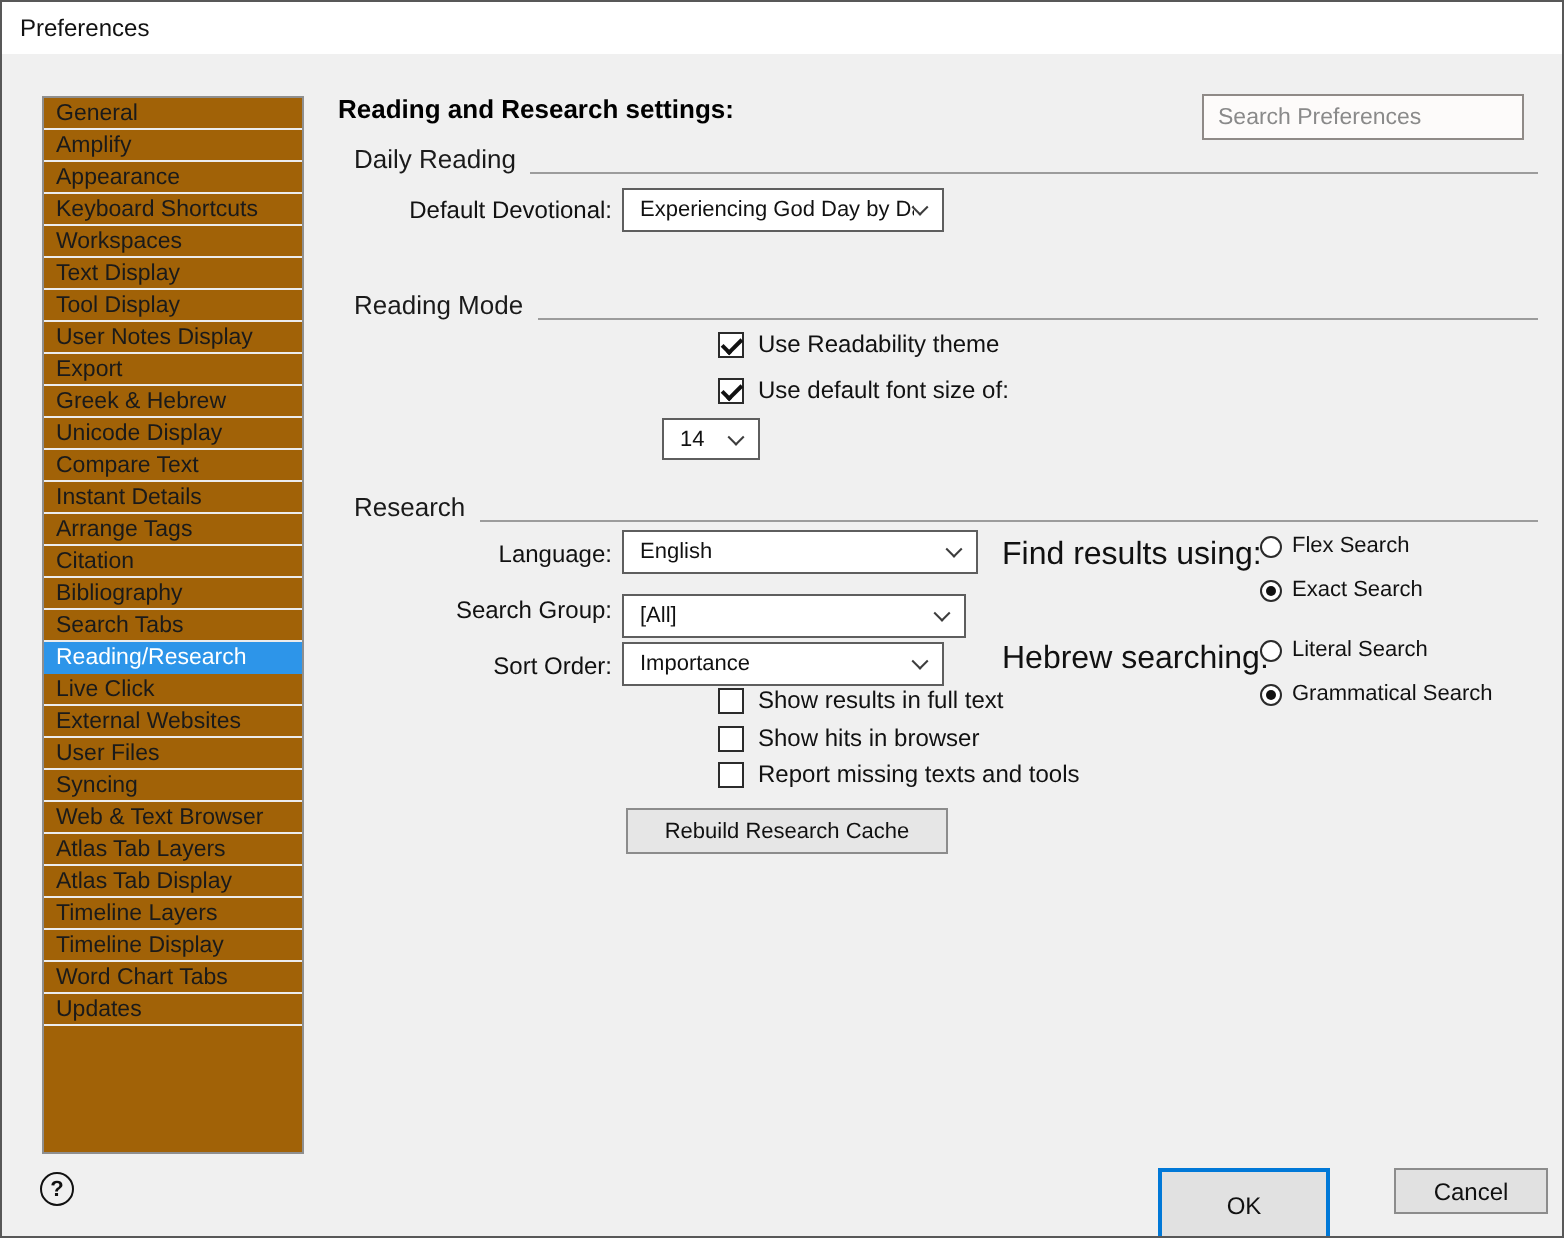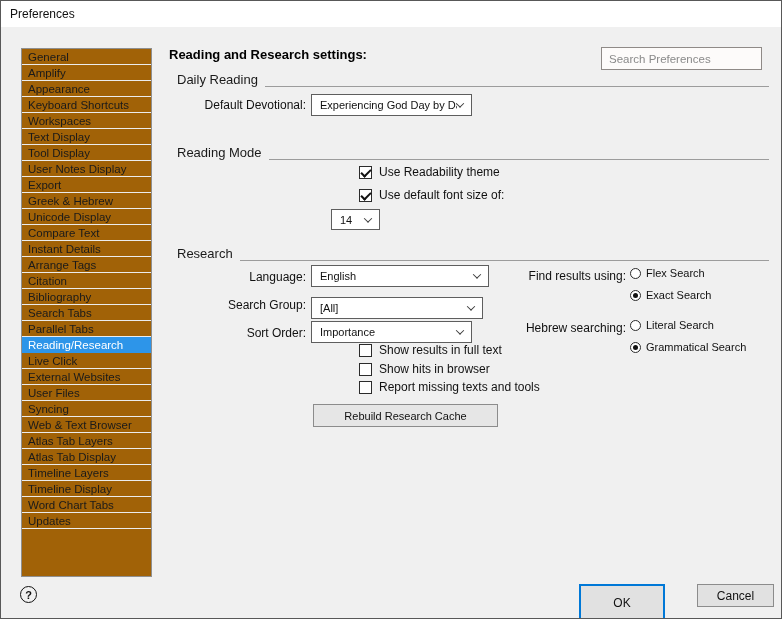--- a/index.html
+++ b/index.html
@@ -27,21 +27,21 @@
   .search::placeholder { color: #8a8a8a; }
 
   .group { position: absolute; left: 176px; right: 12px; height: 15px;
            display: flex; align-items: flex-end; }
   .group .glabel { font-size: 13px; color: #1a1a1a; white-space: nowrap; }
   .group .gline  { flex: 1; height: 1px; background: #9c9c9c; margin-left: 7px; }
 
   .flabel { position: absolute; left: 168px; width: 137px; text-align: right;
             font-size: 12px; color: #111; white-space: nowrap; }
   .rlabel { position: absolute; left: 500px; width: 125px; text-align: right;
-            font-size: 12px; color: #111; white-space: nowrap; }
+            font-size: 16px; color: #111; white-space: nowrap; }
 
   .combo { position: absolute; height: 22px; border: 1px solid #5e5e5e; background: #fff;
            display: flex; align-items: center; padding: 0 8px; font-size: 11px; color: #111;
            cursor: default; }
   .combo .cval { white-space: nowrap; overflow: hidden; }
   .chev { margin-left: auto; width: 6px; height: 6px; flex: none;
           border-right: 1.5px solid #3c3c3c; border-bottom: 1.5px solid #3c3c3c;
           transform: rotate(45deg) translate(-1px,-1px); }
 
   .cbrow { position: absolute; display: flex; align-items: center; gap: 7px; cursor: default; padding-left: 48px; }
@@ -52,21 +52,21 @@
 
   .radiorow { position: absolute; display: flex; align-items: center; gap: 5px; cursor: default; }
   .rb { position: relative; width: 11px; height: 11px; border: 1px solid #2b2b2b;
         border-radius: 50%; background: #fff; flex: none; }
   .rb.on::after { content: ""; position: absolute; left: 2px; top: 2px; width: 5px; height: 5px;
                   border-radius: 50%; background: #111; }
   .rbl { font-size: 11px; color: #111; white-space: nowrap; }
 
   .btn { position: absolute; background: #e1e1e1; border: 1px solid #8c8c8c;
          font-size: 12px; color: #111; font-family: inherit; cursor: default; }
-  .btn.rebuild { left: 312px; top: 403px; width: 185px; height: 23px; font-size: 11px; background: #e6e6e6; }
+  .btn.rebuild { left: 312px; top: 403px; width: 161px; height: 23px; font-size: 11px; background: #e6e6e6; }
   .btn.ok { left: 578px; top: 583px; width: 86px; height: 37px;
             border: 2px solid var(--focus, #0078D7); }
   .btn.cancel { left: 696px; top: 583px; width: 77px; height: 23px; }
 
   .help { position: absolute; left: 19px; top: 585px; width: 17px; height: 17px;
           border: 1.5px solid #111; border-radius: 50%; text-align: center;
           line-height: 14px; font-size: 11px; font-weight: bold; color: #111;
           background: transparent; cursor: default; }
 </style>
 </head>
@@ -89,21 +89,20 @@
       <div class="listitem">User Notes Display</div>
       <div class="listitem">Export</div>
       <div class="listitem">Greek &amp; Hebrew</div>
       <div class="listitem">Unicode Display</div>
       <div class="listitem">Compare Text</div>
       <div class="listitem">Instant Details</div>
       <div class="listitem">Arrange Tags</div>
       <div class="listitem">Citation</div>
       <div class="listitem">Bibliography</div>
       <div class="listitem">Search Tabs</div>
-      <div class="listitem">Parallel Tabs</div>
       <div class="listitem selected">Reading/Research</div>
       <div class="listitem">Live Click</div>
       <div class="listitem">External Websites</div>
       <div class="listitem">User Files</div>
       <div class="listitem">Syncing</div>
       <div class="listitem">Web &amp; Text Browser</div>
       <div class="listitem">Atlas Tab Layers</div>
       <div class="listitem">Atlas Tab Display</div>
       <div class="listitem">Timeline Layers</div>
       <div class="listitem">Timeline Display</div>

